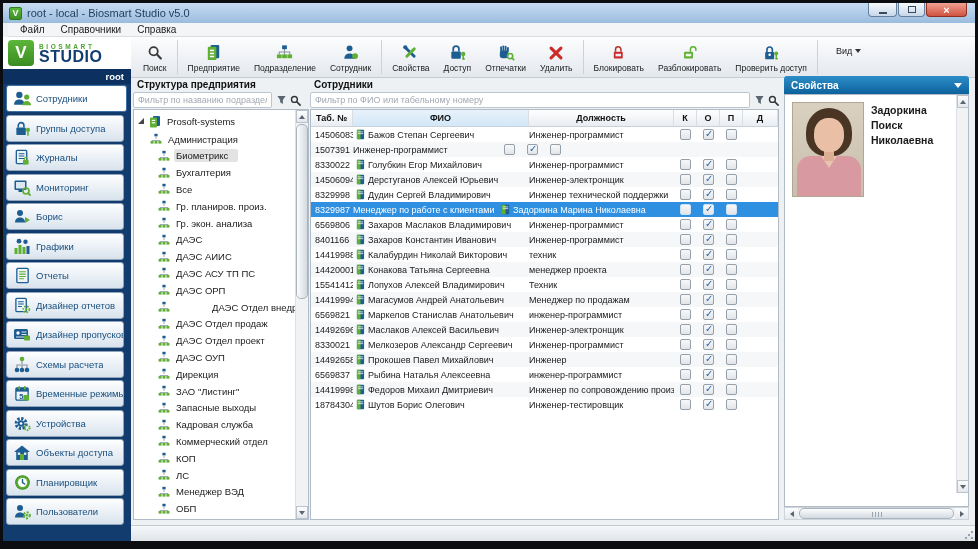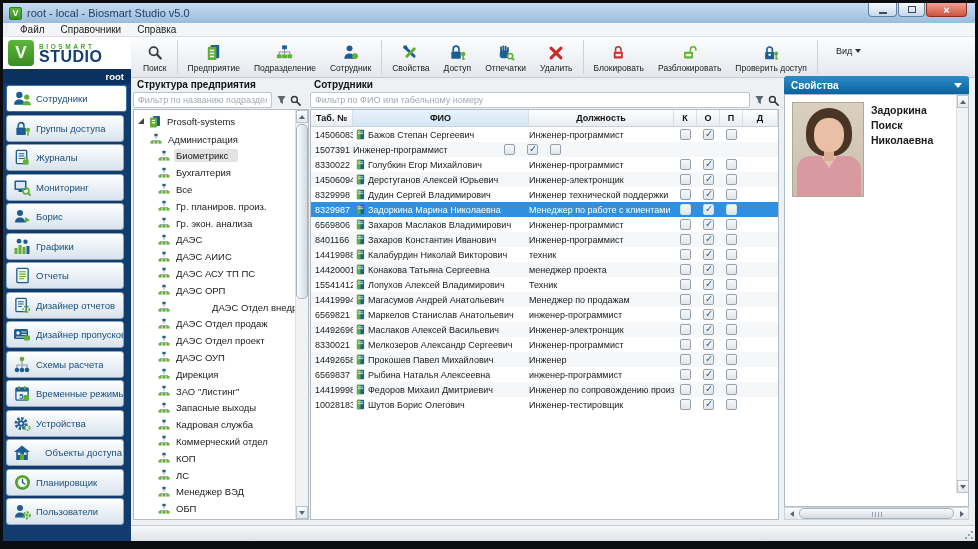--- a/index.html
+++ b/index.html
@@ -311,21 +311,21 @@
             <span class="nav-icon">
               <svg width="18" height="17" viewBox="0 0 18 18">
                 <circle cx="8" cy="9" r="5.2" fill="none" stroke="#1d5d92" stroke-width="3.2" stroke-dasharray="2.4 1.6"></circle>
                 <circle cx="8" cy="9" r="3.4" fill="#1d5d92"></circle>
                 <circle cx="8" cy="9" r="1.4" fill="#fff"></circle>
                 <circle cx="14.5" cy="13.5" r="2.6" fill="none" stroke="#5faf33" stroke-width="2" stroke-dasharray="1.6 1.2"></circle>
               </svg>
             </span>
             <span class="nav-label">Устройства</span>
           </div>
-          <div class="nav-item" style="top: 355px; gap: 9px;">
+          <div class="nav-item" style="top: 355px;">
             <span class="nav-icon">
               <svg width="18" height="17" viewBox="0 0 18 17">
                 <path d="M9 1.5l8 6.5h-2.2v8H3.2v-8H1z" fill="#1d5d92"></path>
                 <rect x="7" y="10" width="4" height="6" fill="#5faf33"></rect>
                 <rect x="4.8" y="8.5" width="2.4" height="2.4" fill="#dbe7f2"></rect>
                 <rect x="11" y="8.5" width="2.4" height="2.4" fill="#dbe7f2"></rect>
               </svg>
             </span>
             <span class="nav-label">Объекты доступа</span>
           </div>
@@ -943,32 +943,32 @@
             <div class="cell c-o">
               <span class="cb on"></span>
             </div>
             <div class="cell c-p">
               <span class="cb"></span>
             </div>
             <div class="cell c-d"></div>
           </div>
           <div class="t-row sel">
             <div class="cell c-id">8329987</div>
+            <div class="cell c-pos">Менеджер по работе с клиентами</div>
             <div class="cell c-name">
               <span style="display:flex">
                 <svg width="9" height="11" viewBox="0 0 10 12">
                   <rect x="1" y="0.8" width="8" height="10.4" rx="1" fill="#1d5d92"></rect>
                   <rect x="1" y="0.8" width="4" height="10.4" fill="#5faf33"></rect>
                   <rect x="2" y="2.6" width="6" height="1" fill="#fff" opacity="0.8"></rect>
                   <rect x="2" y="4.6" width="6" height="1" fill="#fff" opacity="0.8"></rect>
                 </svg>
               </span>
               <span>Задоркина Марина Николаевна</span>
             </div>
-            <div class="cell c-pos">Менеджер по работе с клиентами</div>
             <div class="cell c-k">
               <span class="cb"></span>
             </div>
             <div class="cell c-o">
               <span class="cb on"></span>
             </div>
             <div class="cell c-p">
               <span class="cb"></span>
             </div>
             <div class="cell c-d"></div>
@@ -1267,21 +1267,21 @@
             </div>
             <div class="cell c-o">
               <span class="cb on"></span>
             </div>
             <div class="cell c-p">
               <span class="cb"></span>
             </div>
             <div class="cell c-d"></div>
           </div>
           <div class="t-row">
-            <div class="cell c-id">10028183</div>
+            <div class="cell c-id">18784304</div>
             <div class="cell c-name">
               <span style="display:flex">
                 <svg width="9" height="11" viewBox="0 0 10 12">
                   <rect x="1" y="0.8" width="8" height="10.4" rx="1" fill="#1d5d92"></rect>
                   <rect x="1" y="0.8" width="4" height="10.4" fill="#5faf33"></rect>
                   <rect x="2" y="2.6" width="6" height="1" fill="#fff" opacity="0.8"></rect>
                   <rect x="2" y="4.6" width="6" height="1" fill="#fff" opacity="0.8"></rect>
                 </svg>
               </span>
               <span>Шутов Борис Олегович</span>

